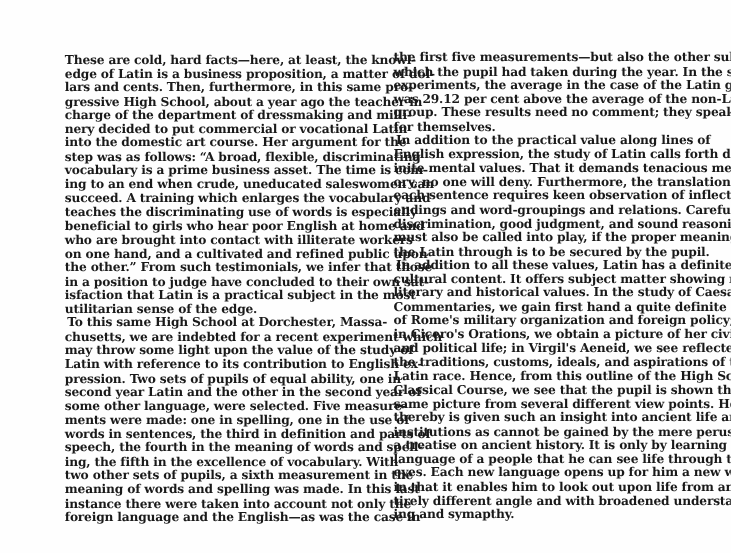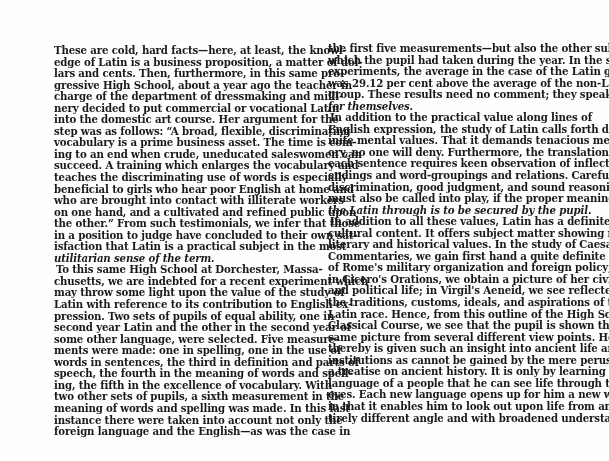--- a/index.html
+++ b/index.html
@@ -43,21 +43,20 @@
     .line {
       display: block;
       white-space: nowrap;
       text-align: justify;
       text-align-last: justify;
       height: 11.55px;
       overflow: visible;
     }
     .line.last {
       text-align-last: left;
-      font-style: italic;
     }
     .line.indent {
       padding-left: 2px;
     }
     .line.signature {
       text-align-last: left;
       position: relative;
     }
     .sig-name {
       position: absolute;
@@ -83,21 +82,21 @@
     <span class="line">vocabulary is a prime business asset.  The time is com-</span>
     <span class="line">ing to an end when crude, uneducated saleswomen can</span>
     <span class="line">succeed.  A training which enlarges the vocabulary and</span>
     <span class="line">teaches the discriminating use of words is especially</span>
     <span class="line">beneficial to girls who hear poor English at home and</span>
     <span class="line">who are brought into contact with illiterate workers</span>
     <span class="line">on one hand, and a cultivated and refined public upon</span>
     <span class="line">the other.”  From such testimonials, we infer that those</span>
     <span class="line">in a position to judge have concluded to their own sat-</span>
     <span class="line">isfaction that Latin is a practical subject in the most</span>
-    <span class="line last">utilitarian sense of the term.</span>
+    <span class="line last">utilitarian sense of the edge.</span>
     <span class="line indent">To this same High School at Dorchester, Massa-</span>
     <span class="line">chusetts, we are indebted for a recent experiment which</span>
     <span class="line">may throw some light upon the value of the study of</span>
     <span class="line">Latin with reference to its contribution to English ex-</span>
     <span class="line">pression.  Two sets of pupils of equal ability, one in</span>
     <span class="line">second year Latin and the other in the second year of</span>
     <span class="line">some other language, were selected.  Five  measure-</span>
     <span class="line">ments were made: one in spelling, one in the use of</span>
     <span class="line">words in sentences, the third in definition and parts of</span>
     <span class="line">speech, the fourth in the meaning of words and spell-</span>
@@ -136,16 +135,17 @@
     <span class="line">Classical Course, we see that the pupil is shown  the</span>
     <span class="line">same picture from several different view points.  He</span>
     <span class="line">thereby is given such an insight into ancient life and</span>
     <span class="line">institutions as cannot be gained by the mere perusal of</span>
     <span class="line">a treatise on ancient history.  It is only by learning the</span>
     <span class="line">language of a people that he can see life through their</span>
     <span class="line">eyes. Each new language opens up for him a new world,</span>
     <span class="line">in that it enables him to look out upon life from an en-</span>
     <span class="line">tirely different angle and with broadened understand-</span>
     <span class="line signature">
+      <span>ing and symapthy.</span>
     </span>
   </div>
 
 </div>
 
 </body></html>

